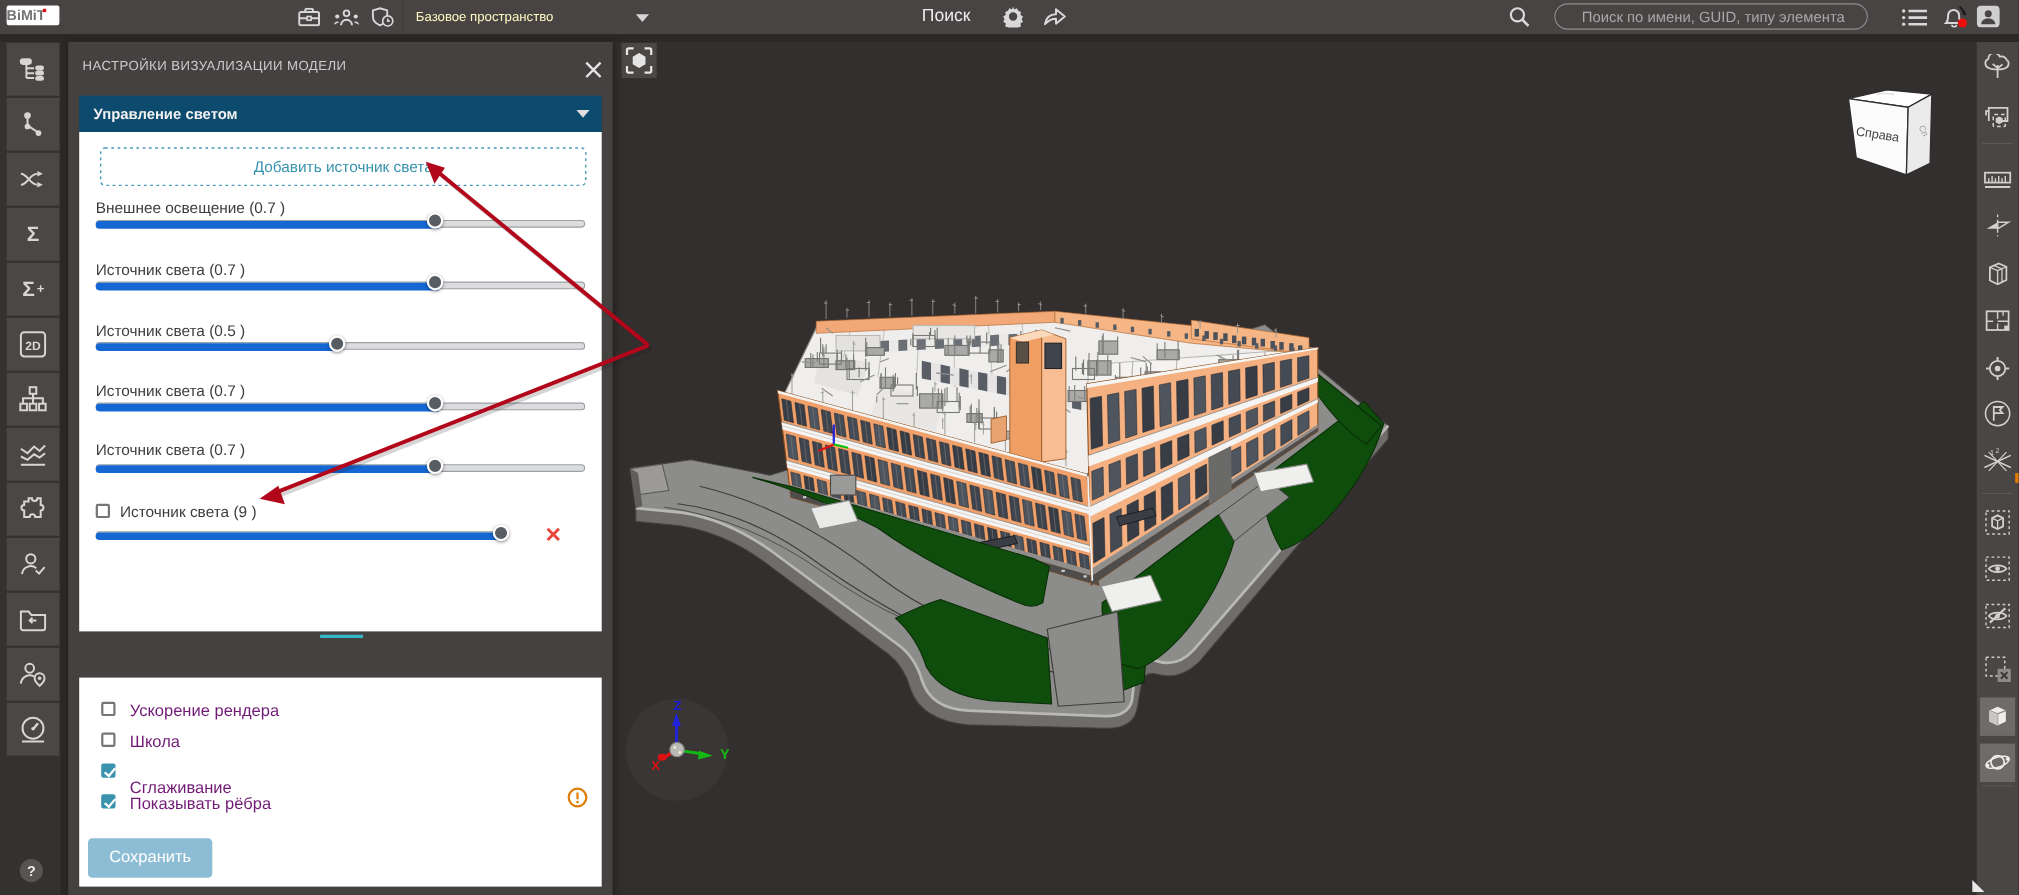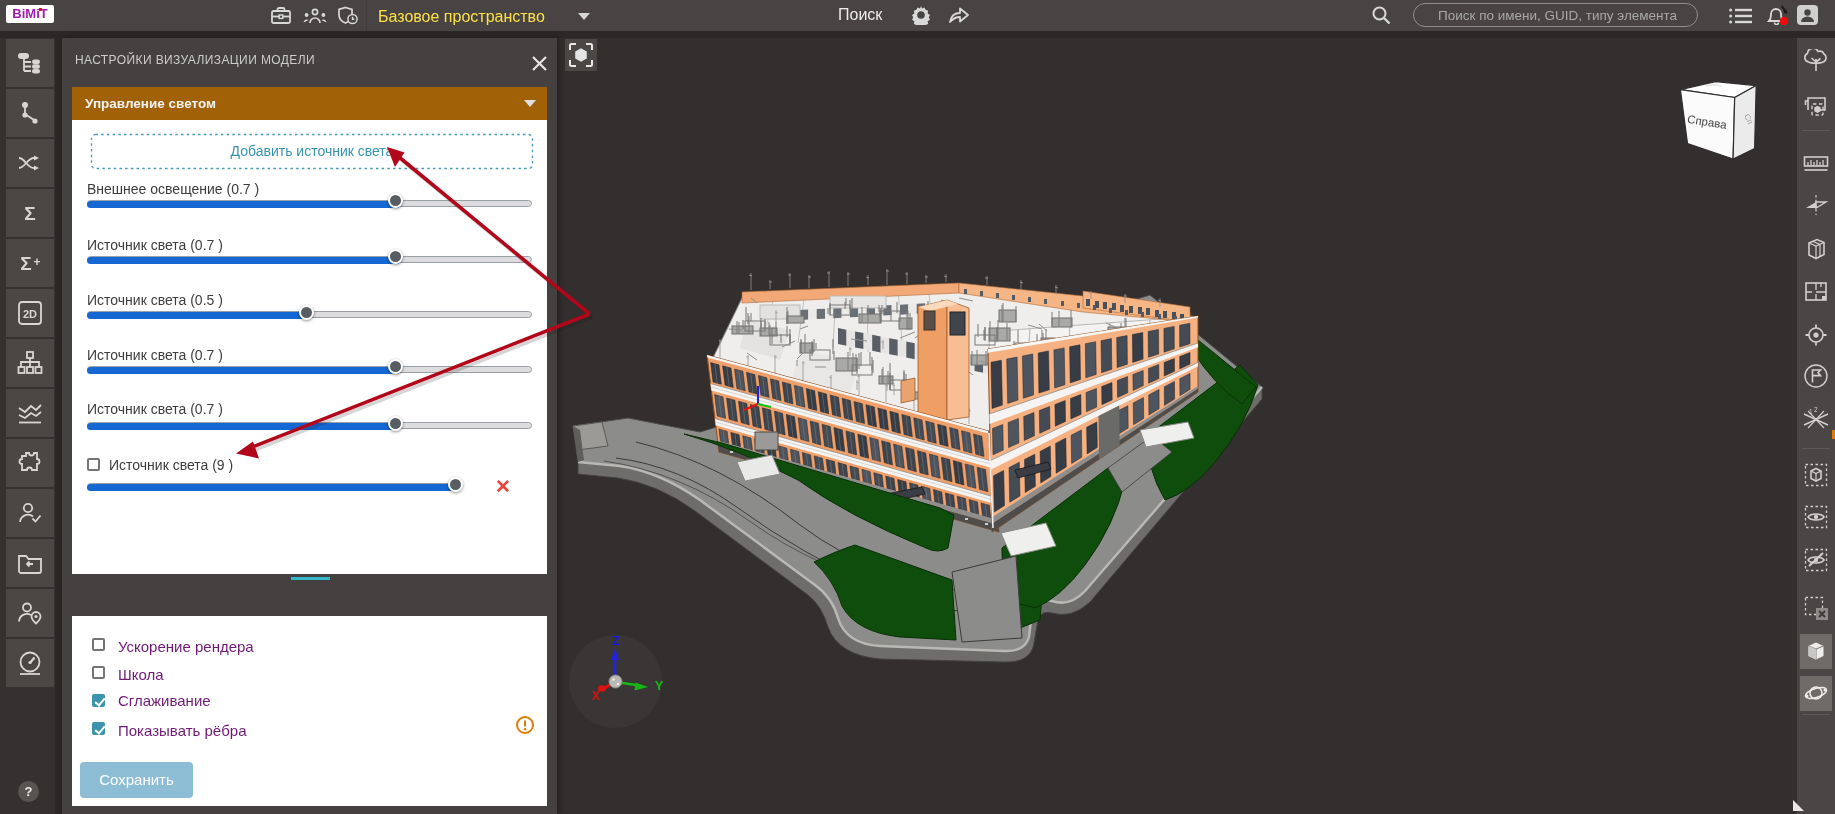--- a/index.html
+++ b/index.html
@@ -1,38 +1,38 @@
 <!DOCTYPE html>
 <html><head><meta charset="utf-8"><style>
 *{margin:0;padding:0;box-sizing:border-box}
 html,body{width:1835px;height:814px;overflow:hidden;background:#332f2e;font-family:"Liberation Sans",sans-serif}
 .topbar{position:absolute;left:0;top:0;width:1835px;height:31px;background:#474443;z-index:30}
 .logo{position:absolute;left:6px;top:5px;width:48px;height:18px;background:#fff;border-radius:2px;
- color:#a21caf;font-weight:bold;font-size:13px;text-align:center;line-height:18px;letter-spacing:0px}
+ color:#737373;font-weight:bold;font-size:13px;line-height:18px;letter-spacing:0px}
 .logo .red{position:absolute;left:33px;top:2.5px;width:3px;height:3px;background:#e01010}
 .tbico{position:absolute;top:4px;color:#d6d6d6}
-.space-label{position:absolute;left:378px;top:8px;font-size:16px;color:#fde047}
+.space-label{position:absolute;left:378px;top:8px;font-size:12px;color:#fef9c3}
 .space-arrow{position:absolute;left:578px;top:13px;width:0;height:0;border-left:6px solid transparent;border-right:6px solid transparent;border-top:7px solid #d6d6d6}
 .title{position:absolute;left:838px;top:6px;font-size:16px;color:#ededed}
 .search-pill{position:absolute;left:1413px;top:3px;width:285px;height:24px;border:1px solid #8e8e8e;border-radius:13px;
  color:#a8a8a8;font-size:13.5px;line-height:23px;padding-left:24px}
 .lsb{position:absolute;left:0;top:33px;width:55px;height:781px;background:#353131;z-index:20}
 .darkband{position:absolute;left:0;top:31px;width:1835px;height:7px;background:#2b2827;z-index:21}
 .darkstrip{position:absolute;left:55px;top:31px;width:7px;height:783px;background:#2b2827;z-index:21}
 .lsb .btn{position:absolute;left:6px;width:48px;height:48px;background:#4a4745;display:flex;align-items:center;justify-content:center}
 .lsb .q{position:absolute;left:18px;top:748px;width:21px;height:21px;border-radius:50%;background:#575452;color:#ececec;
  font-size:13px;font-weight:bold;text-align:center;line-height:21px}
 .rsb{position:absolute;left:1797px;top:38px;width:38px;height:776px;background:#494645;z-index:20}
 .rsb .ico{position:absolute;left:0;width:38px;display:flex;align-items:center;justify-content:center}
 .rsb .btnbg{position:absolute;left:3px;width:32px;height:35px;background:#6e6b69}
 .rsb .div{position:absolute;left:5px;width:28px;height:1px;background:#5c5a58}
 .panel{position:absolute;left:62px;top:38px;width:495px;height:776px;background:#454140;z-index:40;box-shadow:2px 0 6px rgba(0,0,0,.35)}
 .panel-title{position:absolute;left:13px;top:15px;font-size:12px;color:#cccccc;letter-spacing:.4px}
 .panel-x{position:absolute;left:469px;top:17px;width:17px;height:17px}
-.sec-hd{position:absolute;left:10px;width:475px;height:33px;background:#a16207;color:#f2f2f2;font-weight:bold;font-size:13.5px;line-height:33px;padding-left:13px}
+.sec-hd{position:absolute;left:10px;width:475px;height:33px;background:#0c4a6e;color:#f2f2f2;font-weight:bold;font-size:13.5px;line-height:33px;padding-left:13px}
 .sec-hd .tri{position:absolute;right:11px;top:13px;width:0;height:0;border-left:6px solid transparent;border-right:6px solid transparent;border-top:7px solid #e0e0e0}
 .sec-bd{position:absolute;left:10px;width:475px;background:#fff}
 .dashed-btn{position:absolute;left:20px;top:15px;width:440px;height:33px;
  color:#3793ae;font-size:14px;text-align:center;line-height:33px}
 .slbl{position:absolute;left:15px;font-size:14px;color:#3d3d3d}
 .track{position:absolute;left:15px;width:445px;height:7px;border-radius:4px;background:#dcdcdf;border:1px solid #9aa0a4}
 .fill{position:absolute;left:15px;height:7px;border-radius:4px 0 0 4px;background:#1567d3}
 .thumb{position:absolute;width:15px;height:15px;border-radius:50%;background:#585d64;border:2.5px solid #fff;box-shadow:0 1px 3px rgba(0,0,0,.45)}
 .cb{position:absolute;width:13px;height:13px;border:2px solid #757575;border-radius:2px;background:#fff}
 .cb.on{background:#3b93ae;border-color:#3b93ae}
@@ -987,21 +987,21 @@
       <div class="thumb" style="left:376px;top:356.5px"></div>
       <div style="position:absolute;left:423px;top:355px;color:#e8453c;font-size:19px;font-weight:bold">✕</div>
 </div>
 <div class="scrollbit"></div>
 <div class="sec-bd" style="top:578px;height:190px">
 <div class="cb" style="left:20px;top:21.5px"></div>
       <div class="cblbl" style="left:46px;top:22px">Ускорение рендера</div>
 <div class="cb" style="left:20px;top:49.5px"></div>
       <div class="cblbl" style="left:46px;top:50px">Школа</div>
 <div class="cb on" style="left:20px;top:77.5px"></div>
-      <div class="cblbl" style="left:46px;top:76px">Сглаживание</div>
+      <div class="cblbl" style="left:46px;top:92px">Сглаживание</div>
 <div class="cb on" style="left:20px;top:105.5px"></div>
       <div class="cblbl" style="left:46px;top:106px">Показывать рёбра</div>
 </div>
 <svg width="20" height="20" viewBox="0 0 20 20" style="position:absolute;left:453px;top:677px">
       <circle cx="10" cy="10" r="8" fill="none" stroke="#e07c04" stroke-width="2"></circle>
       <line x1="10" y1="5.5" x2="10" y2="11.5" stroke="#e07c04" stroke-width="2"></line>
       <circle cx="10" cy="14.2" r="1.2" fill="#e07c04"></circle>
     </svg>
 <div class="savebtn">Сохранить</div>
 </div>

